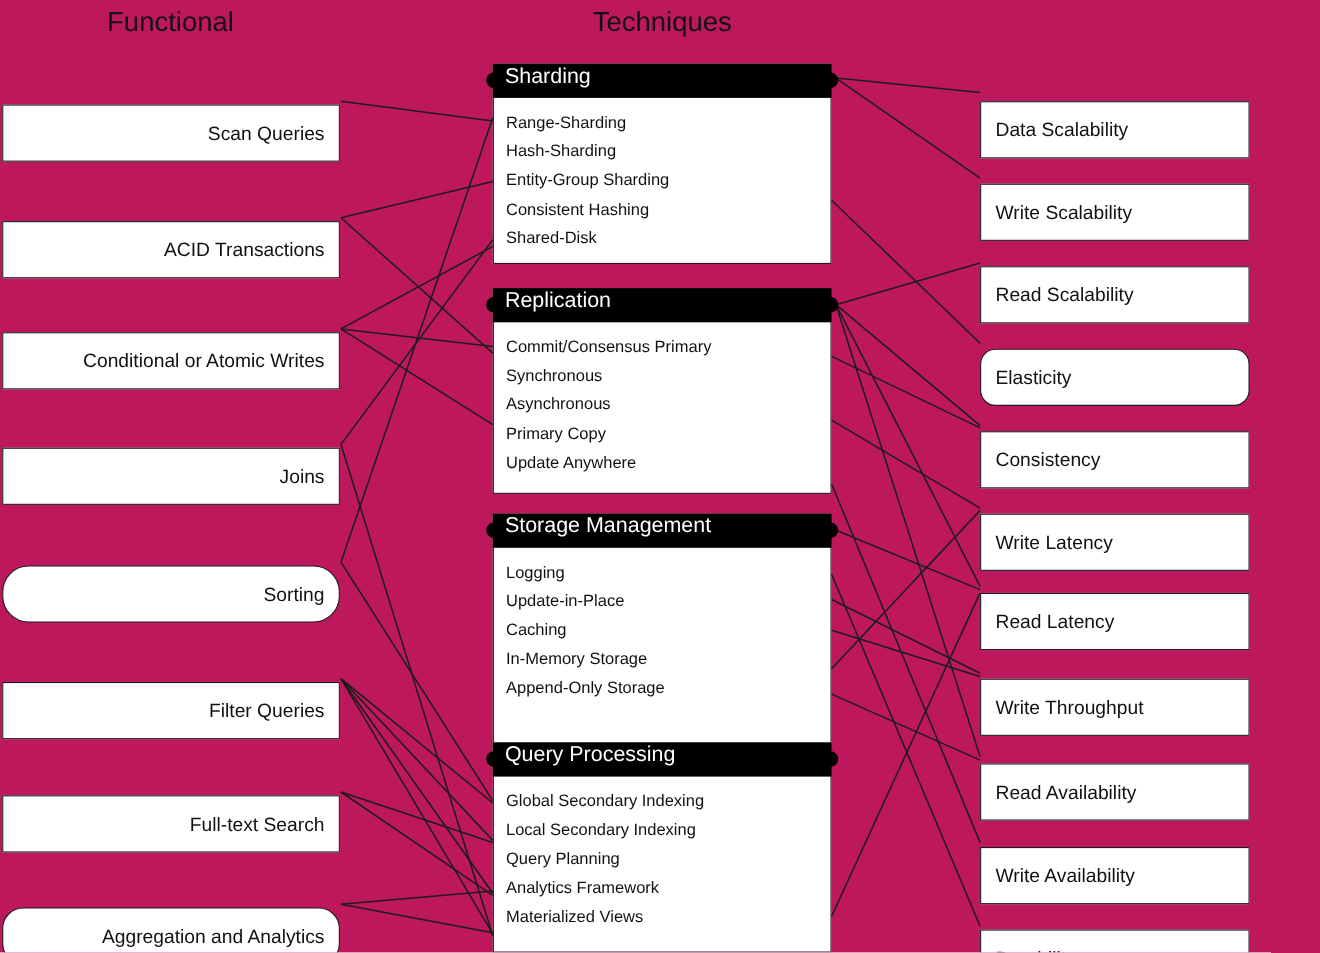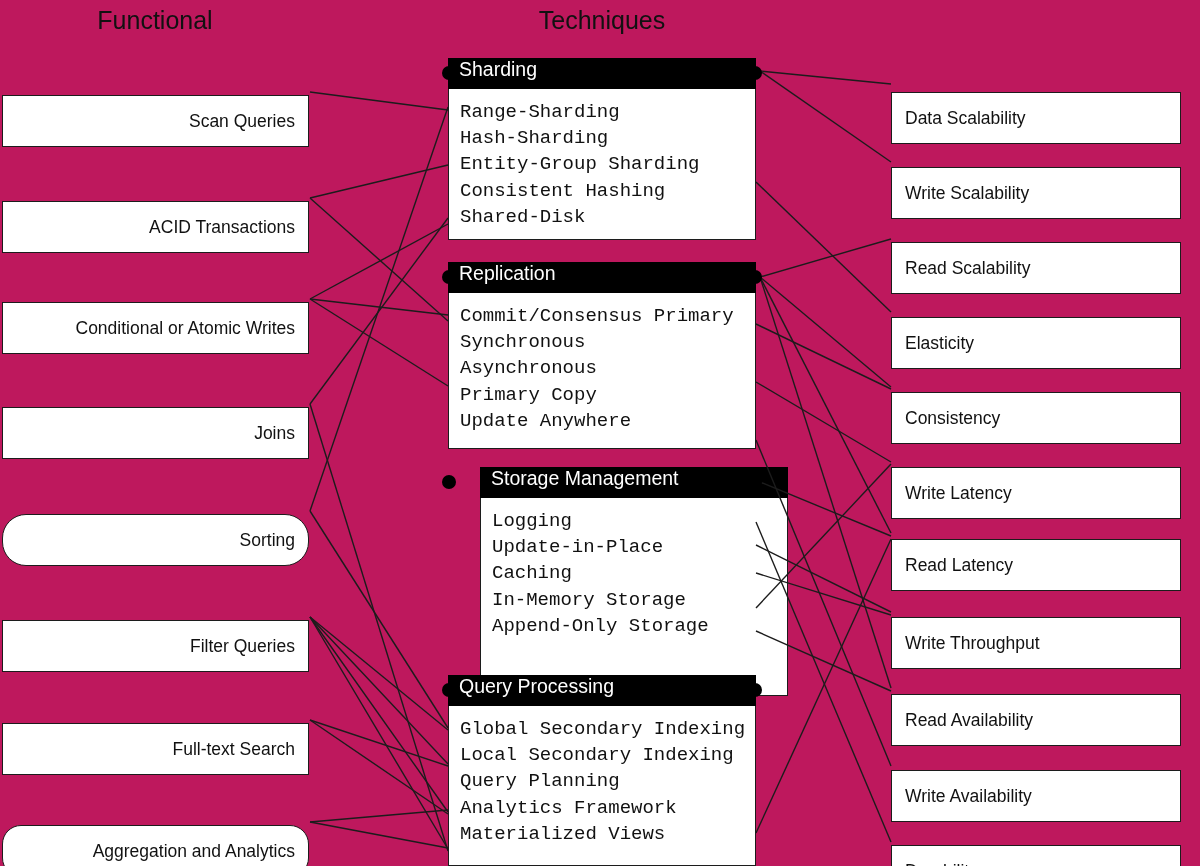--- a/index.html
+++ b/index.html
@@ -9,31 +9,31 @@
   }
   .col-title{
     position:absolute;top:6px;font-size:25px;color:#111;
     text-align:center;white-space:nowrap;transform:translateX(-50%);
   }
   .fbox,.nbox{
     position:absolute;height:52px;background:#fff;border:1.8px solid #1c1c1c;
     box-sizing:border-box;display:flex;align-items:center;font-size:17.5px;color:#111;margin-top:29px;
   }
   .fbox{left:2px;width:307px;justify-content:flex-end;padding-right:13px;}
-  .nbox{left:891px;width:290px;justify-content:flex-start;padding-left:13px;}
+  .nbox{left:891px;width:245px;justify-content:flex-start;padding-left:13px;}
   .tgroup{
     position:absolute;left:448px;width:308px;background:#fff;
     border:1.8px solid #1c1c1c;box-sizing:border-box;
   }
   .thead{
     position:absolute;left:-1px;top:-1px;right:-1px;height:31px;background:#000;
     color:#fff;font-size:19.5px;display:flex;padding-left:11px;
   }
   .titems{position:absolute;left:0;right:0;top:31px;padding:9px 0 0 11px;}
-  .titem{font-size:19px;line-height:26.2px;color:#111;white-space:nowrap;font-family:Liberation Mono, monospace;}
+  .titem{font-size:15px;line-height:26.2px;color:#111;white-space:nowrap;}
   svg#wires{position:absolute;left:0;top:0;z-index:3;pointer-events:none;}
 </style>
 </head>
 <body>
 
 <div id="canvas">
   <div class="col-title" style="left: 155px;">Functional</div>
   <div class="col-title" style="left: 602px;">Techniques</div>
 
   <svg id="wires" width="1200" height="866">
@@ -126,21 +126,21 @@
           <span>Replication</span>
         </div>
         <div class="titems">
           <div class="titem">Commit/Consensus Primary</div>
           <div class="titem">Synchronous</div>
           <div class="titem">Asynchronous</div>
           <div class="titem">Primary Copy</div>
           <div class="titem">Update Anywhere</div>
         </div>
       </div>
-      <div class="tgroup" style="top: 467px; height: 229px; margin-left: 32px;">
+      <div class="tgroup" style="top: 467px; height: 229px;">
         <div class="thead">
           <span>Storage Management</span>
         </div>
         <div class="titems">
           <div class="titem">Logging</div>
           <div class="titem">Update-in-Place</div>
           <div class="titem">Caching</div>
           <div class="titem">In-Memory Storage</div>
           <div class="titem">Append-Only Storage</div>
         </div>
@@ -161,21 +161,21 @@
   <div id="non-functional-col">
       <div class="nbox" style="top: 63px;">
         <span>Data Scalability</span>
       </div>
       <div class="nbox" style="top: 138px;">
         <span>Write Scalability</span>
       </div>
       <div class="nbox" style="top: 213px;">
         <span>Read Scalability</span>
       </div>
-      <div class="nbox" style="top: 288px;">
+      <div class="nbox" style="top: 288px; border-radius: 14px;">
         <span>Elasticity</span>
       </div>
       <div class="nbox" style="top: 363px;">
         <span>Consistency</span>
       </div>
       <div class="nbox" style="top: 438px;">
         <span>Write Latency</span>
       </div>
       <div class="nbox" style="top: 510px;">
         <span>Read Latency</span>

